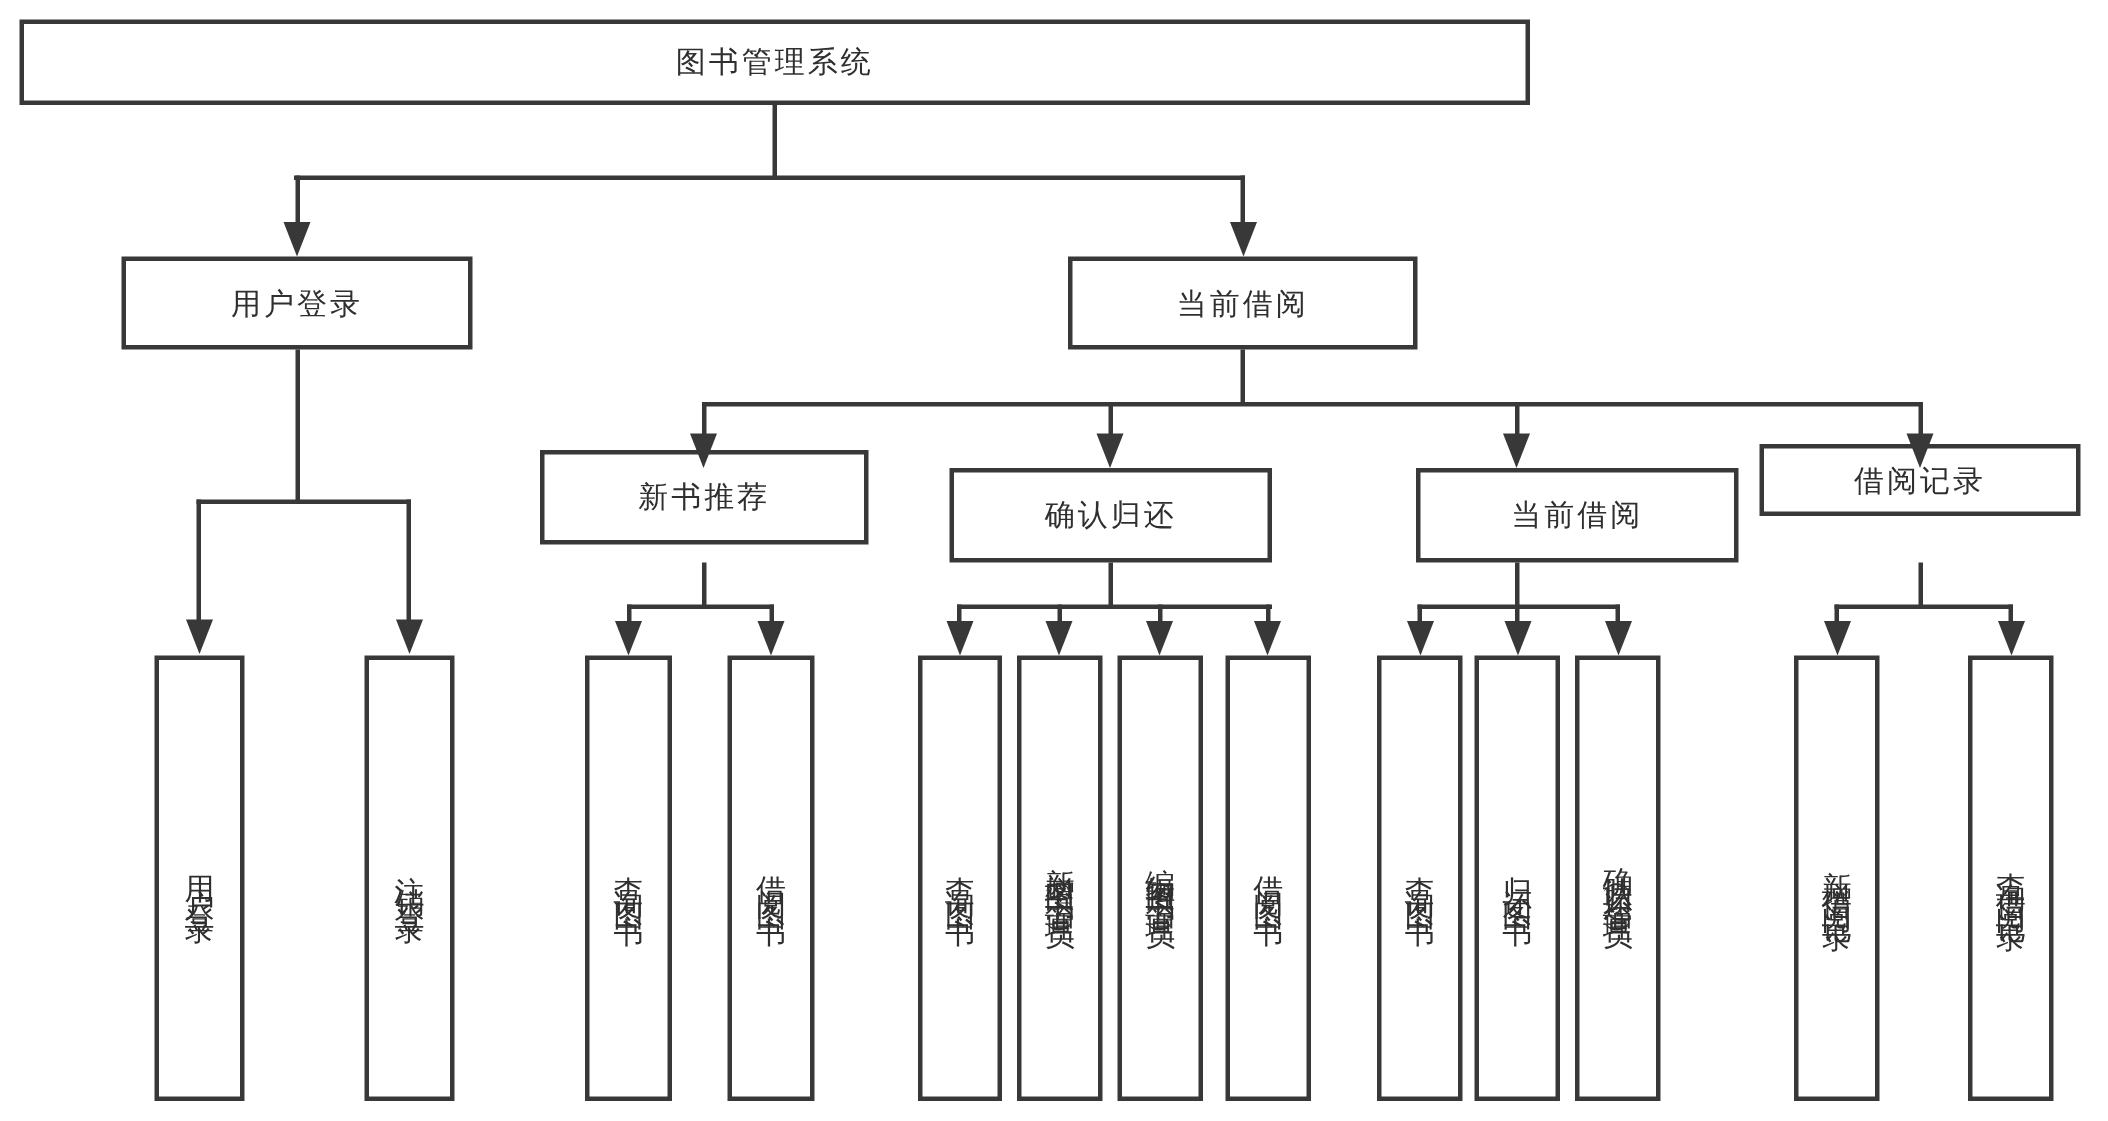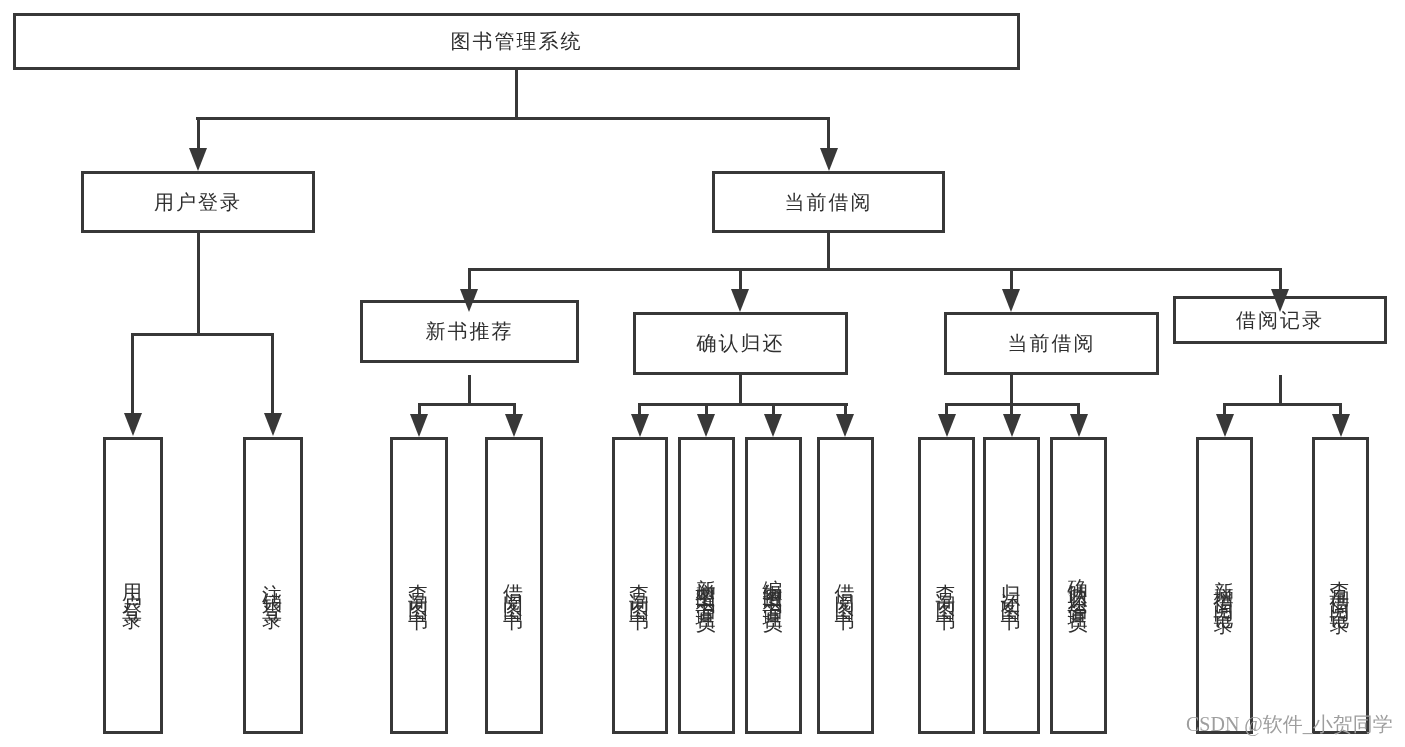--- a/index.html
+++ b/index.html
@@ -127,15 +127,14 @@
 
   <div>
     <div class="line" style="left:1279px; top:375px; width:3px;   height:31px;"></div>
     <div class="line" style="left:1223px; top:403px; width:119px; height:3px;"></div>
     <div class="line" style="left:1223px; top:403px; width:3px;   height:13px;"></div>
     <div class="ah" style="left:1216px; top:414px;"></div>
     <div class="line" style="left:1339px; top:403px; width:3px;   height:13px;"></div>
     <div class="ah" style="left:1332px; top:414px;"></div>
   </div>
 
-  <div class="watermark">CSDN @软件_小贺同学</div>
 
 </div>
 
 </body></html>

